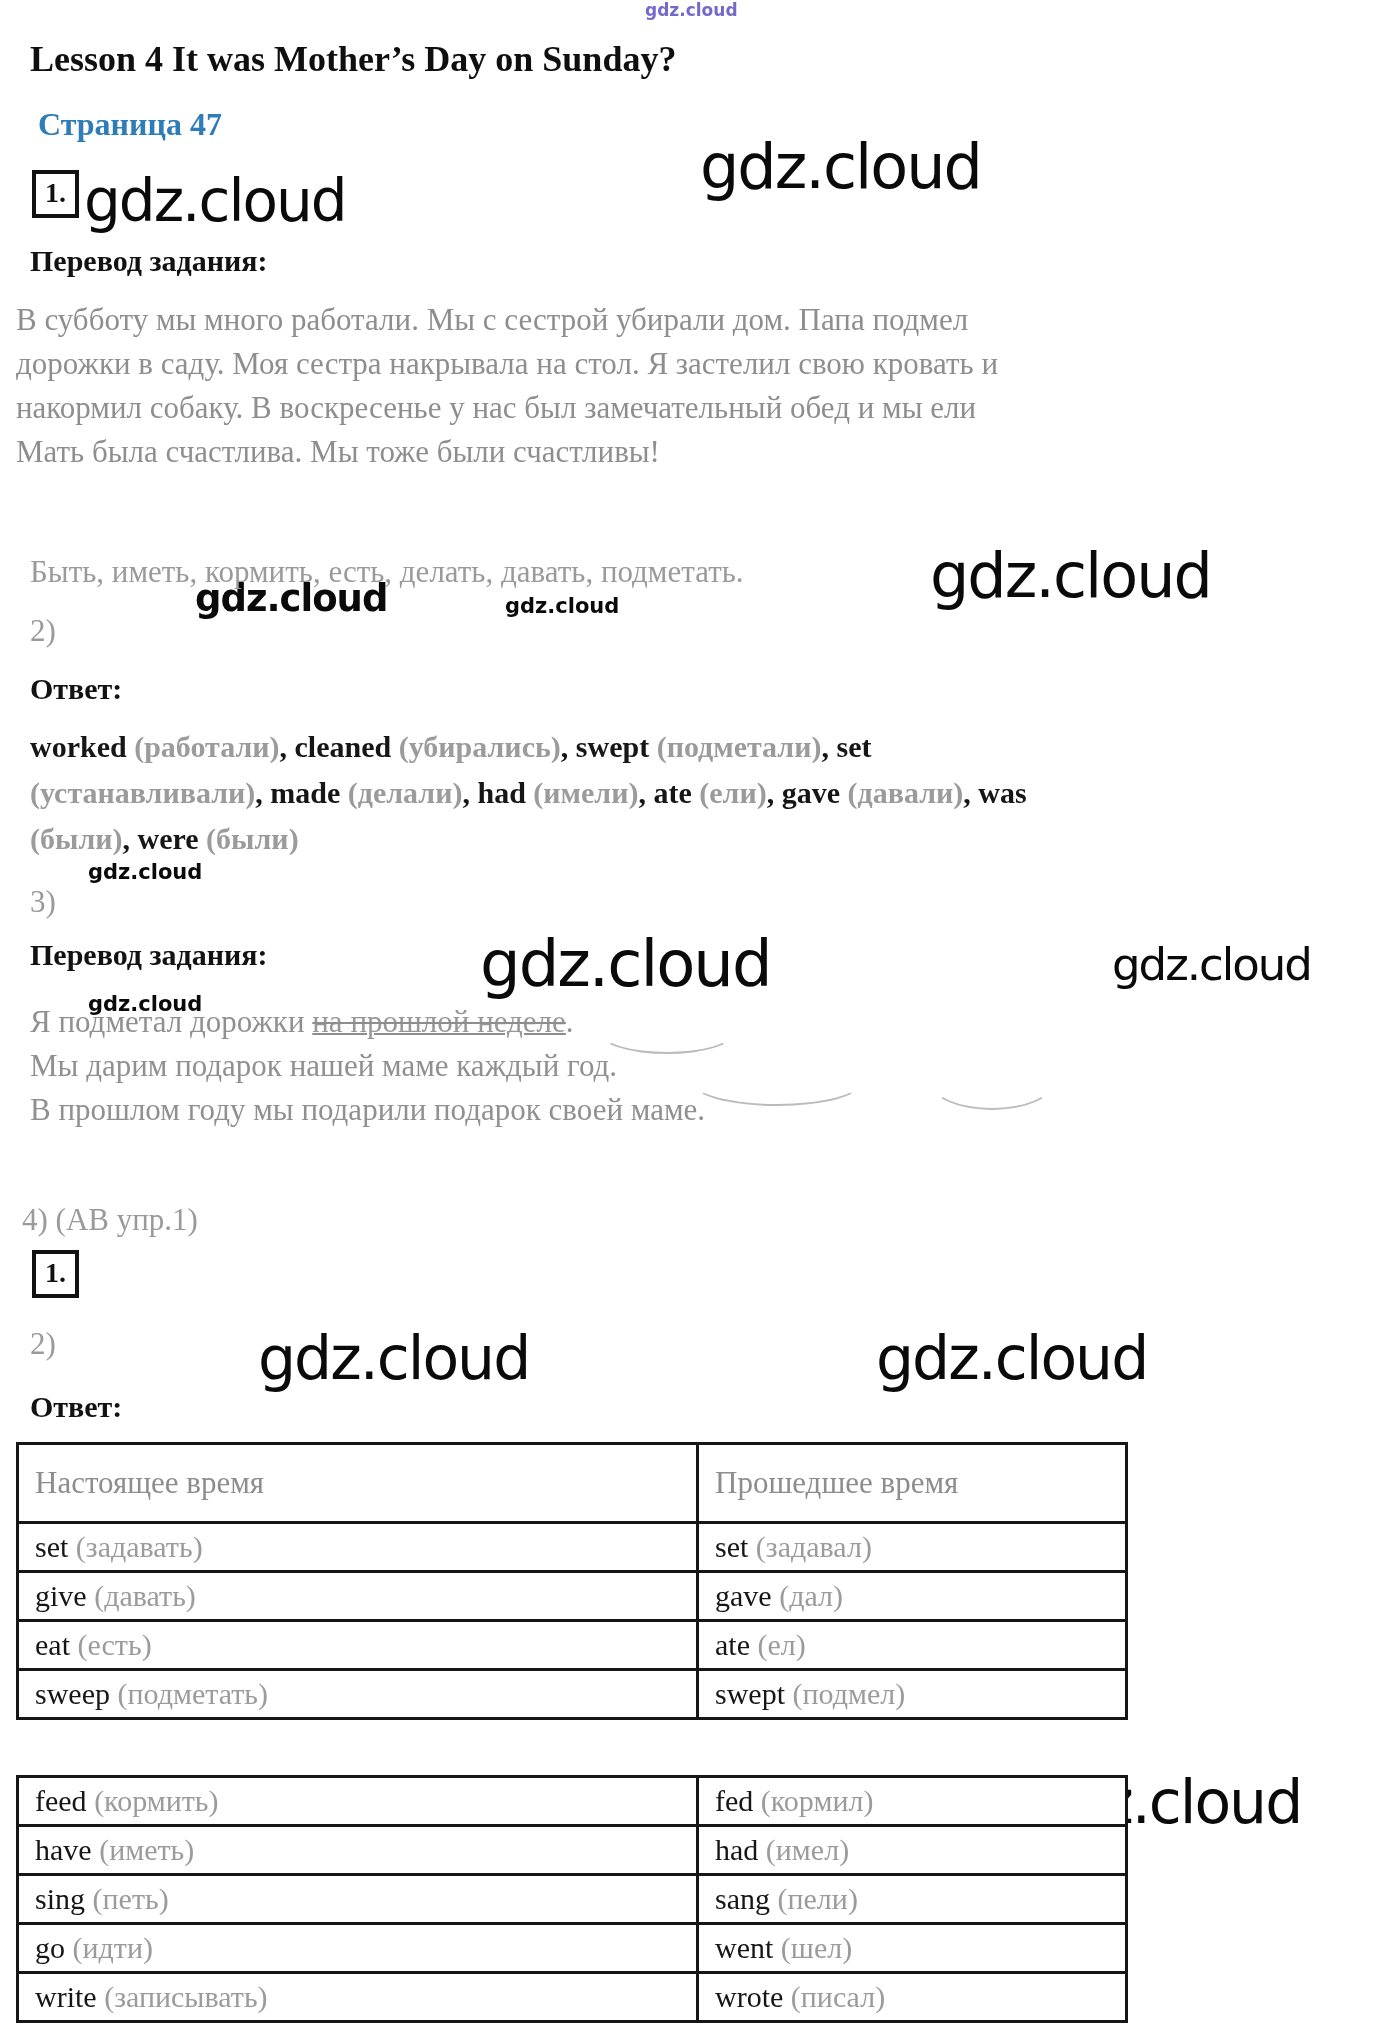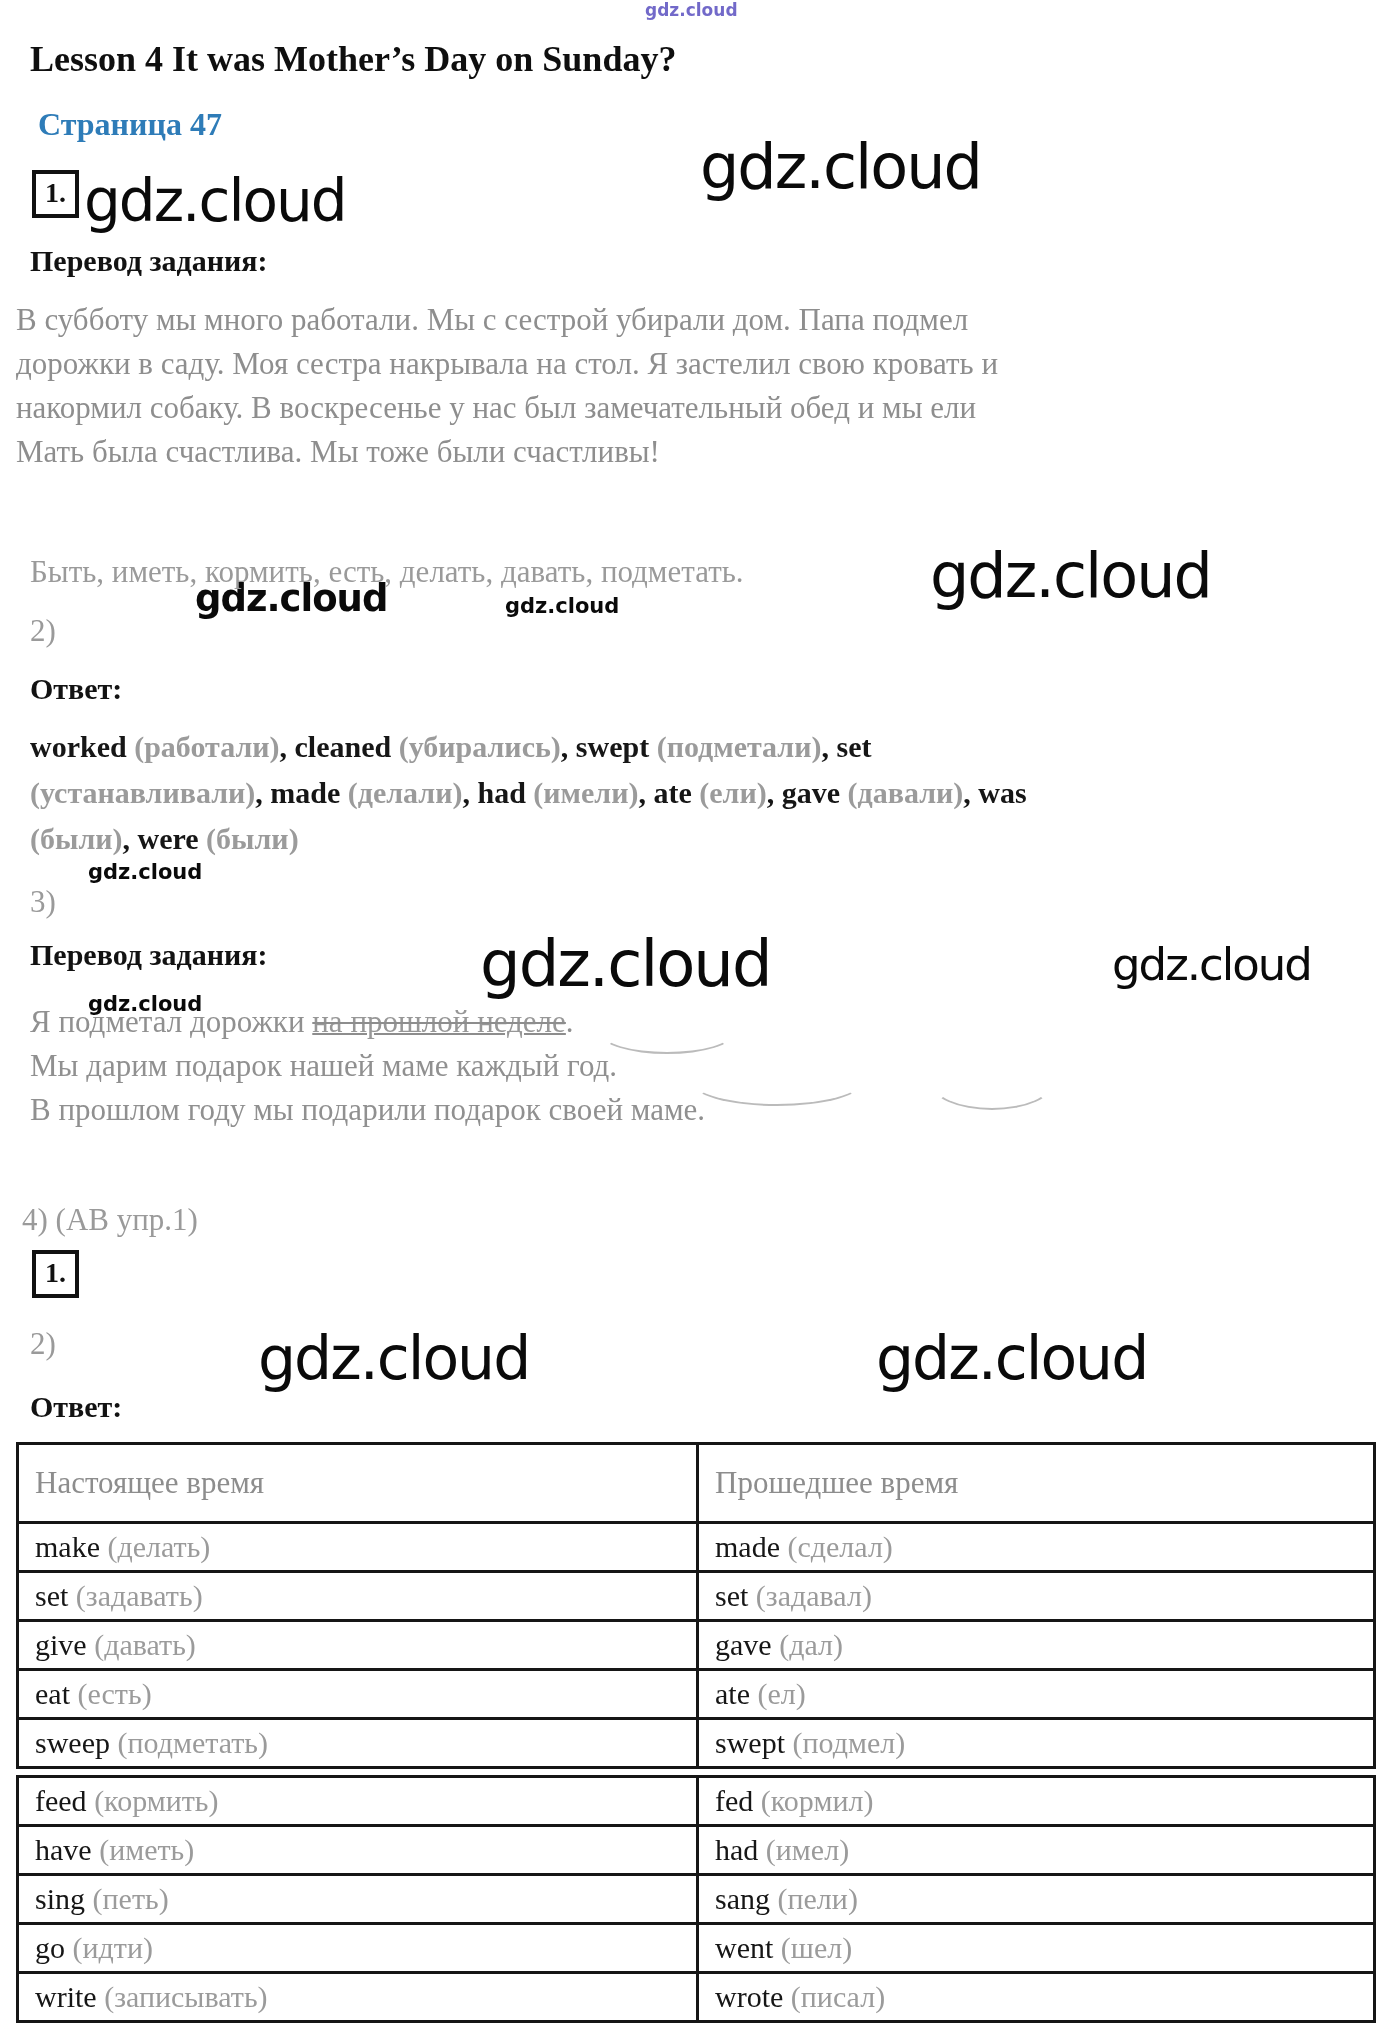--- a/index.html
+++ b/index.html
@@ -38,21 +38,21 @@
     text-decoration-color:#8d8d8d;
     text-decoration-thickness:2px;
   }
   .arc{
     position:absolute;border:2px solid transparent;
     border-bottom-color:rgba(120,120,120,.5);border-radius:50%;
   }
   
   table.verbs{
     position:absolute;border-collapse:collapse;table-layout:fixed;
-    width:1360px;background:#fff;
+    width:1112px;background:#fff;
     font-size:30px;
   }
   table.verbs,table.verbs th,table.verbs td{border:3px solid #161616;}
   table.verbs th{
     font-weight:normal;color:#8d8d8d;text-align:left;font-size:31px;
     height:76px;padding:0 0 0 16px;vertical-align:middle;
   }
   table.verbs td{height:46px;padding:0 0 0 16px;vertical-align:middle;white-space:nowrap;overflow:hidden;}
   .col-present{width:680px;}
   .en{color:#161616;}
@@ -126,24 +126,20 @@
         <col>
       </colgroup>
     <thead>
       <tr>
         <th>Настоящее время</th>
         <th>Прошедшее время</th>
       </tr>
     </thead>
     <tbody>
         <tr>
-          <td><span class="en">make </span><span class="ru">(делать)</span></td>
-          <td><span class="en">made </span><span class="ru">(сделал)</span></td>
-        </tr>
-        <tr>
           <td><span class="en">set </span><span class="ru">(задавать)</span></td>
           <td><span class="en">set </span><span class="ru">(задавал)</span></td>
         </tr>
         <tr>
           <td><span class="en">give </span><span class="ru">(давать)</span></td>
           <td><span class="en">gave </span><span class="ru">(дал)</span></td>
         </tr>
         <tr>
           <td><span class="en">eat </span><span class="ru">(есть)</span></td>
           <td><span class="en">ate </span><span class="ru">(ел)</span></td>

